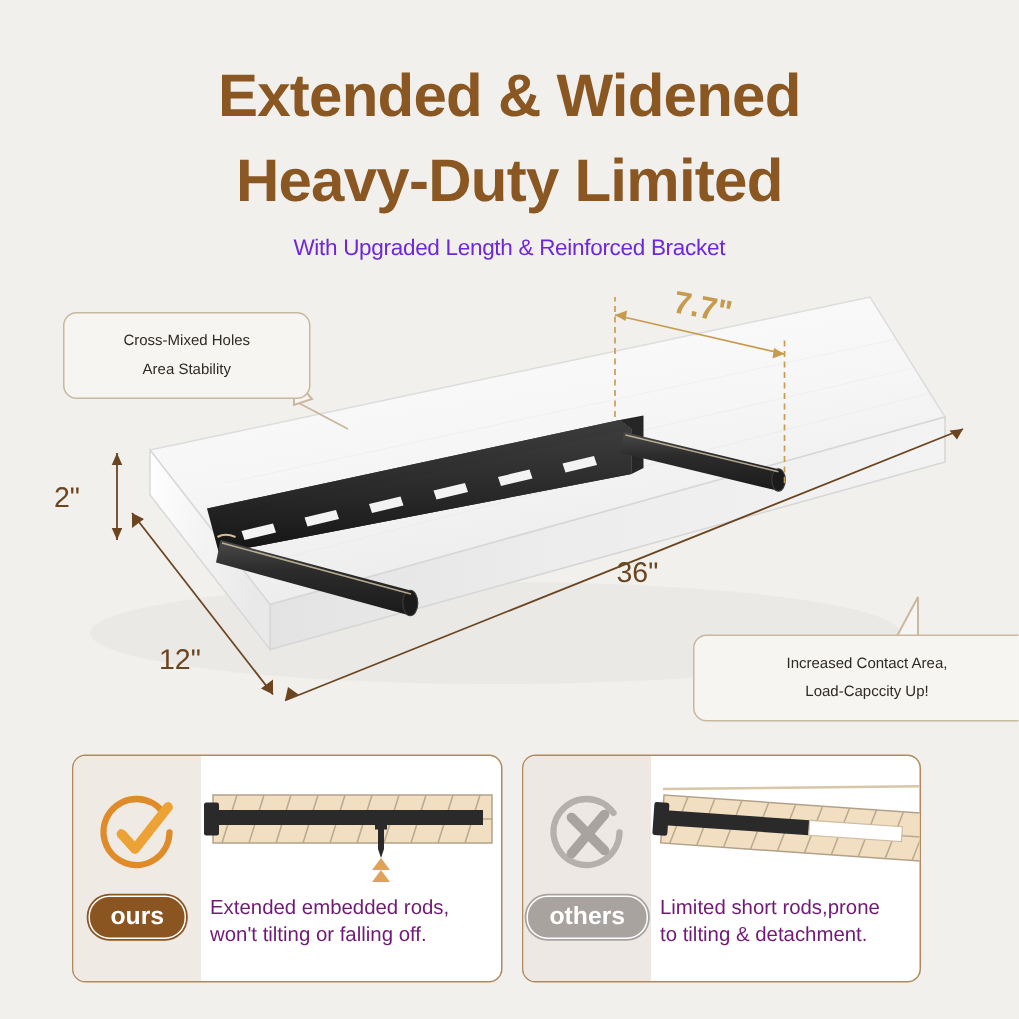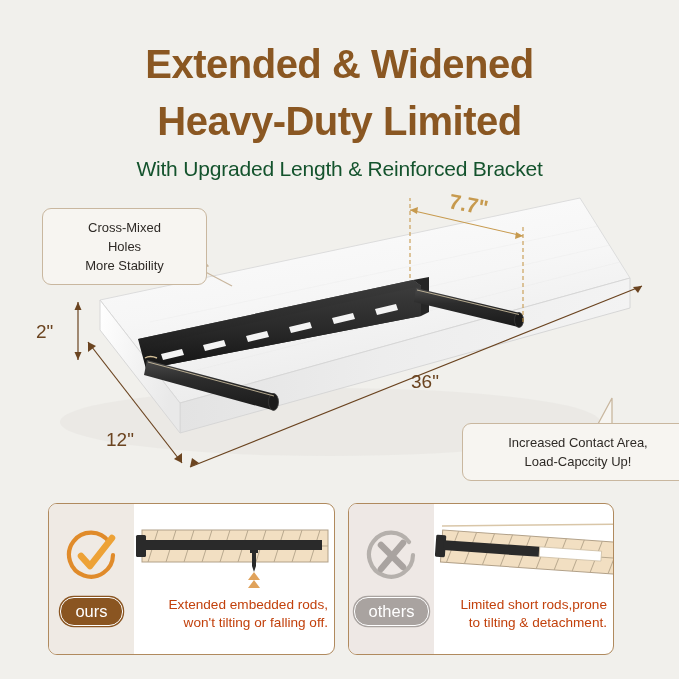--- a/index.html
+++ b/index.html
@@ -12,35 +12,35 @@
   }
   .stage{position:absolute;inset:0;}
 
   
   .title-wrap{position:absolute;left:0;top:30px;width:679px;text-align:center;}
   .title-line{
     font-size:40px;line-height:45px;font-weight:bold;
     color:#8a5722;letter-spacing:-0.5px;margin-top:12px;
   }
   .subtitle{
-    margin-top:13px;font-size:21px;color:#14532d;letter-spacing:-0.2px;
+    margin-top:13px;font-size:15px;color:#6d28d9;letter-spacing:-0.2px;
   }
 
   
   .hero{position:absolute;left:0;top:170px;width:679px;height:320px;}
   .hero svg{display:block;}
 
   
   .callout{
     position:absolute;
     background:#f7f5f1;
     border:1.3px solid #c9b79f;
     border-radius:9px;
     color:#2e2a26;
-    font-size:13px;line-height:19px;
+    font-size:10px;line-height:19px;
     text-align:center;
     padding:9px 28px;
     box-sizing:border-box;
   }
   #callout-holes{left:42px;top:208px;width:165px;}
   #callout-contact{left:462px;top:423px;width:232px;}
 
   
   .panels{position:absolute;left:0;top:503px;width:679px;height:160px;}
   .panel{
@@ -56,31 +56,31 @@
   .panel-left{
     position:absolute;left:0;top:0;width:85px;height:100%;
     background:#efeae4;
     display:flex;flex-direction:column;align-items:center;
   }
   #panel-others .panel-left{background:#eee8e5;}
   .mark-icon{margin-top:25px;width:54px;height:54px;}
   .badge{
     margin-top:14px;
     padding:5px 14px 6px 14px;border-radius:14px;
-    font-size:16.5px;font-weight:normal;color:#ffffff;line-height:16px;text-align:center;
+    font-size:16.5px;font-weight:bold;color:#ffffff;line-height:16px;text-align:center;
   }
   .badge-ours{background:#8a5521;border:1.5px solid #ffffff;box-shadow:0 0 0 1.2px #8a5521;}
   .badge-others{background:#a9a3a0;border:1.5px solid #ffffff;box-shadow:0 0 0 1.2px #a9a3a0;}
   .panel-right{
     position:absolute;left:85px;top:0;right:0;height:100%;
   }
   .panel-art{position:absolute;left:0;top:6px;width:202px;height:80px;}
   .panel-text{
     position:absolute;left:0;right:0;top:92px;
-    text-align:right;color:#c2410c;
+    text-align:left;color:#701a75;
     font-size:13.6px;line-height:18px;
     padding:0 6px;box-sizing:border-box;
   }
 </style>
 </head>
 <body>
 
 <div class="stage">
 
   <div class="title-wrap">
@@ -201,21 +201,21 @@
   </div>
 
   <svg style="position:absolute;left:0;top:0;width:679px;height:679px;pointer-events:none;">
     <path d="M196,267 L232,286" stroke="#c9b79f" stroke-width="1.3" fill="none"></path>
     <path d="M196,252 L196,270 L208,266 Z" fill="#f7f5f1" stroke="#c9b79f" stroke-width="1.3"></path>
     <path d="M598,424 L612,398 L612,424 Z" fill="#f7f5f1" stroke="#c9b79f" stroke-width="1.3"></path>
   </svg>
 
   <div class="callout" id="callout-holes">
     <div>Cross-Mixed Holes</div>
-    <div>More Stability</div>
+    <div>Area Stability</div>
   </div>
 
   <div class="callout" id="callout-contact">
     <div>Increased Contact Area,</div>
     <div>Load-Capccity Up!</div>
   </div>
 
   <div class="panels">
 
     <div class="panel" id="panel-ours">

